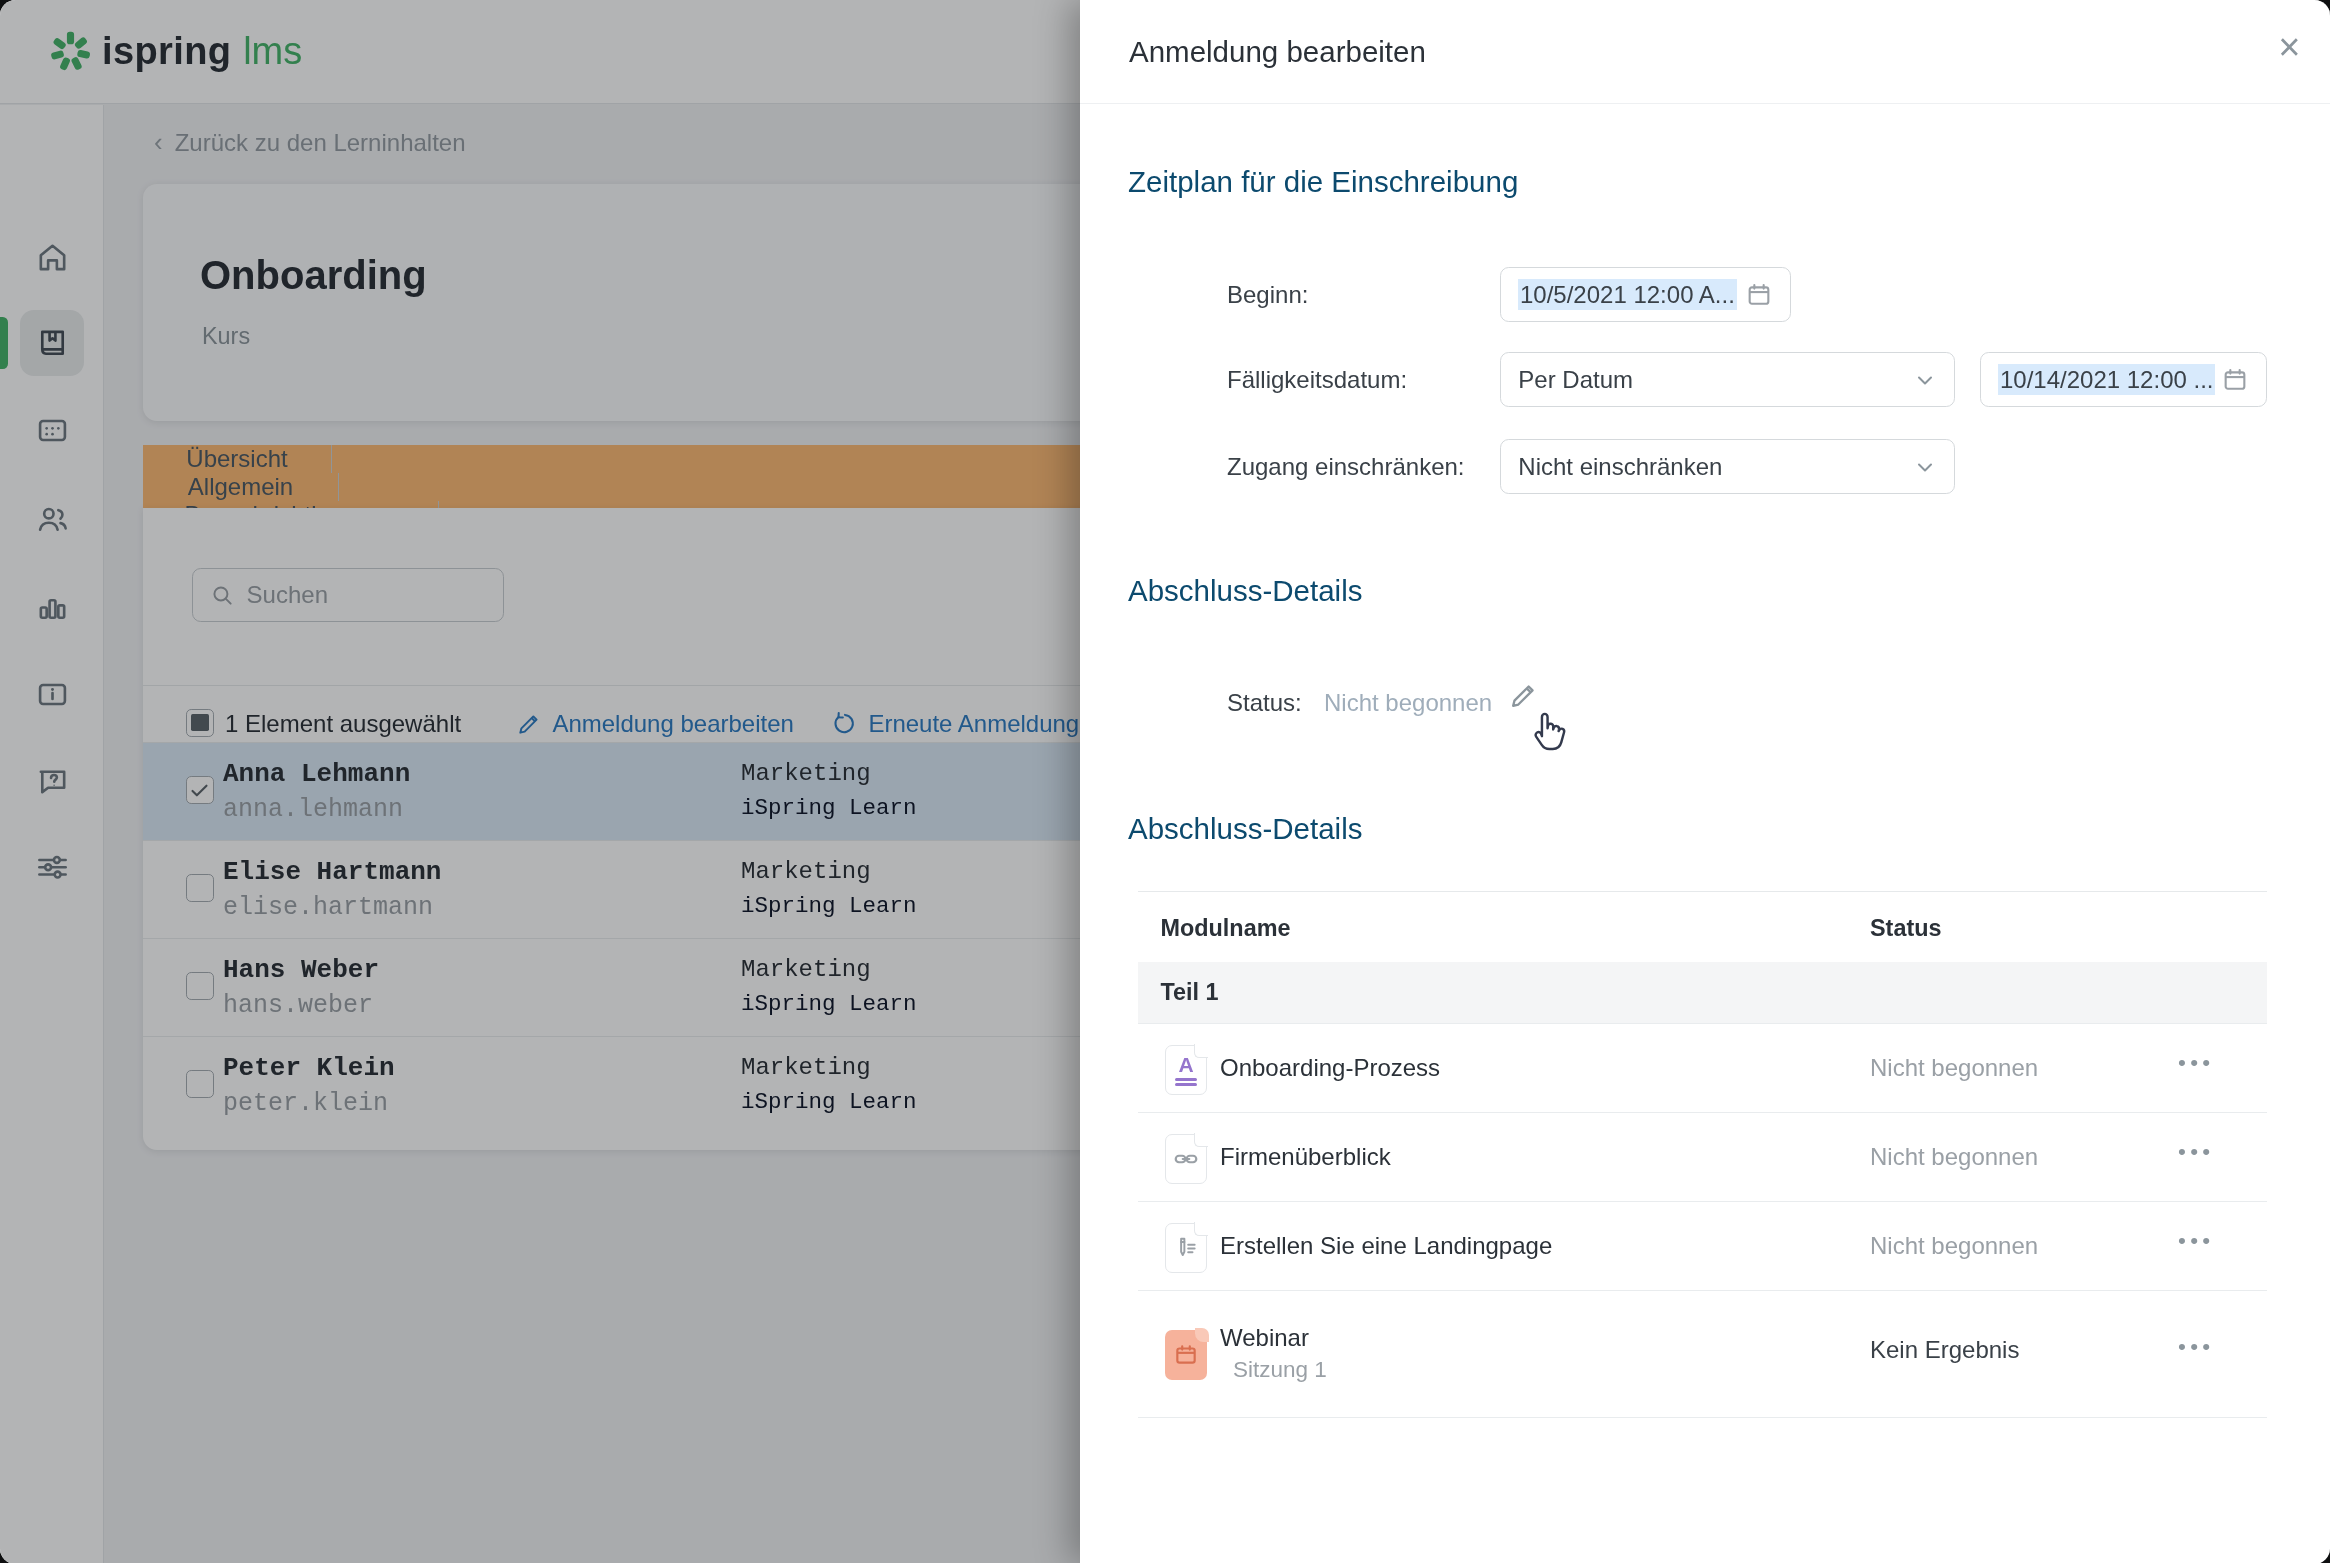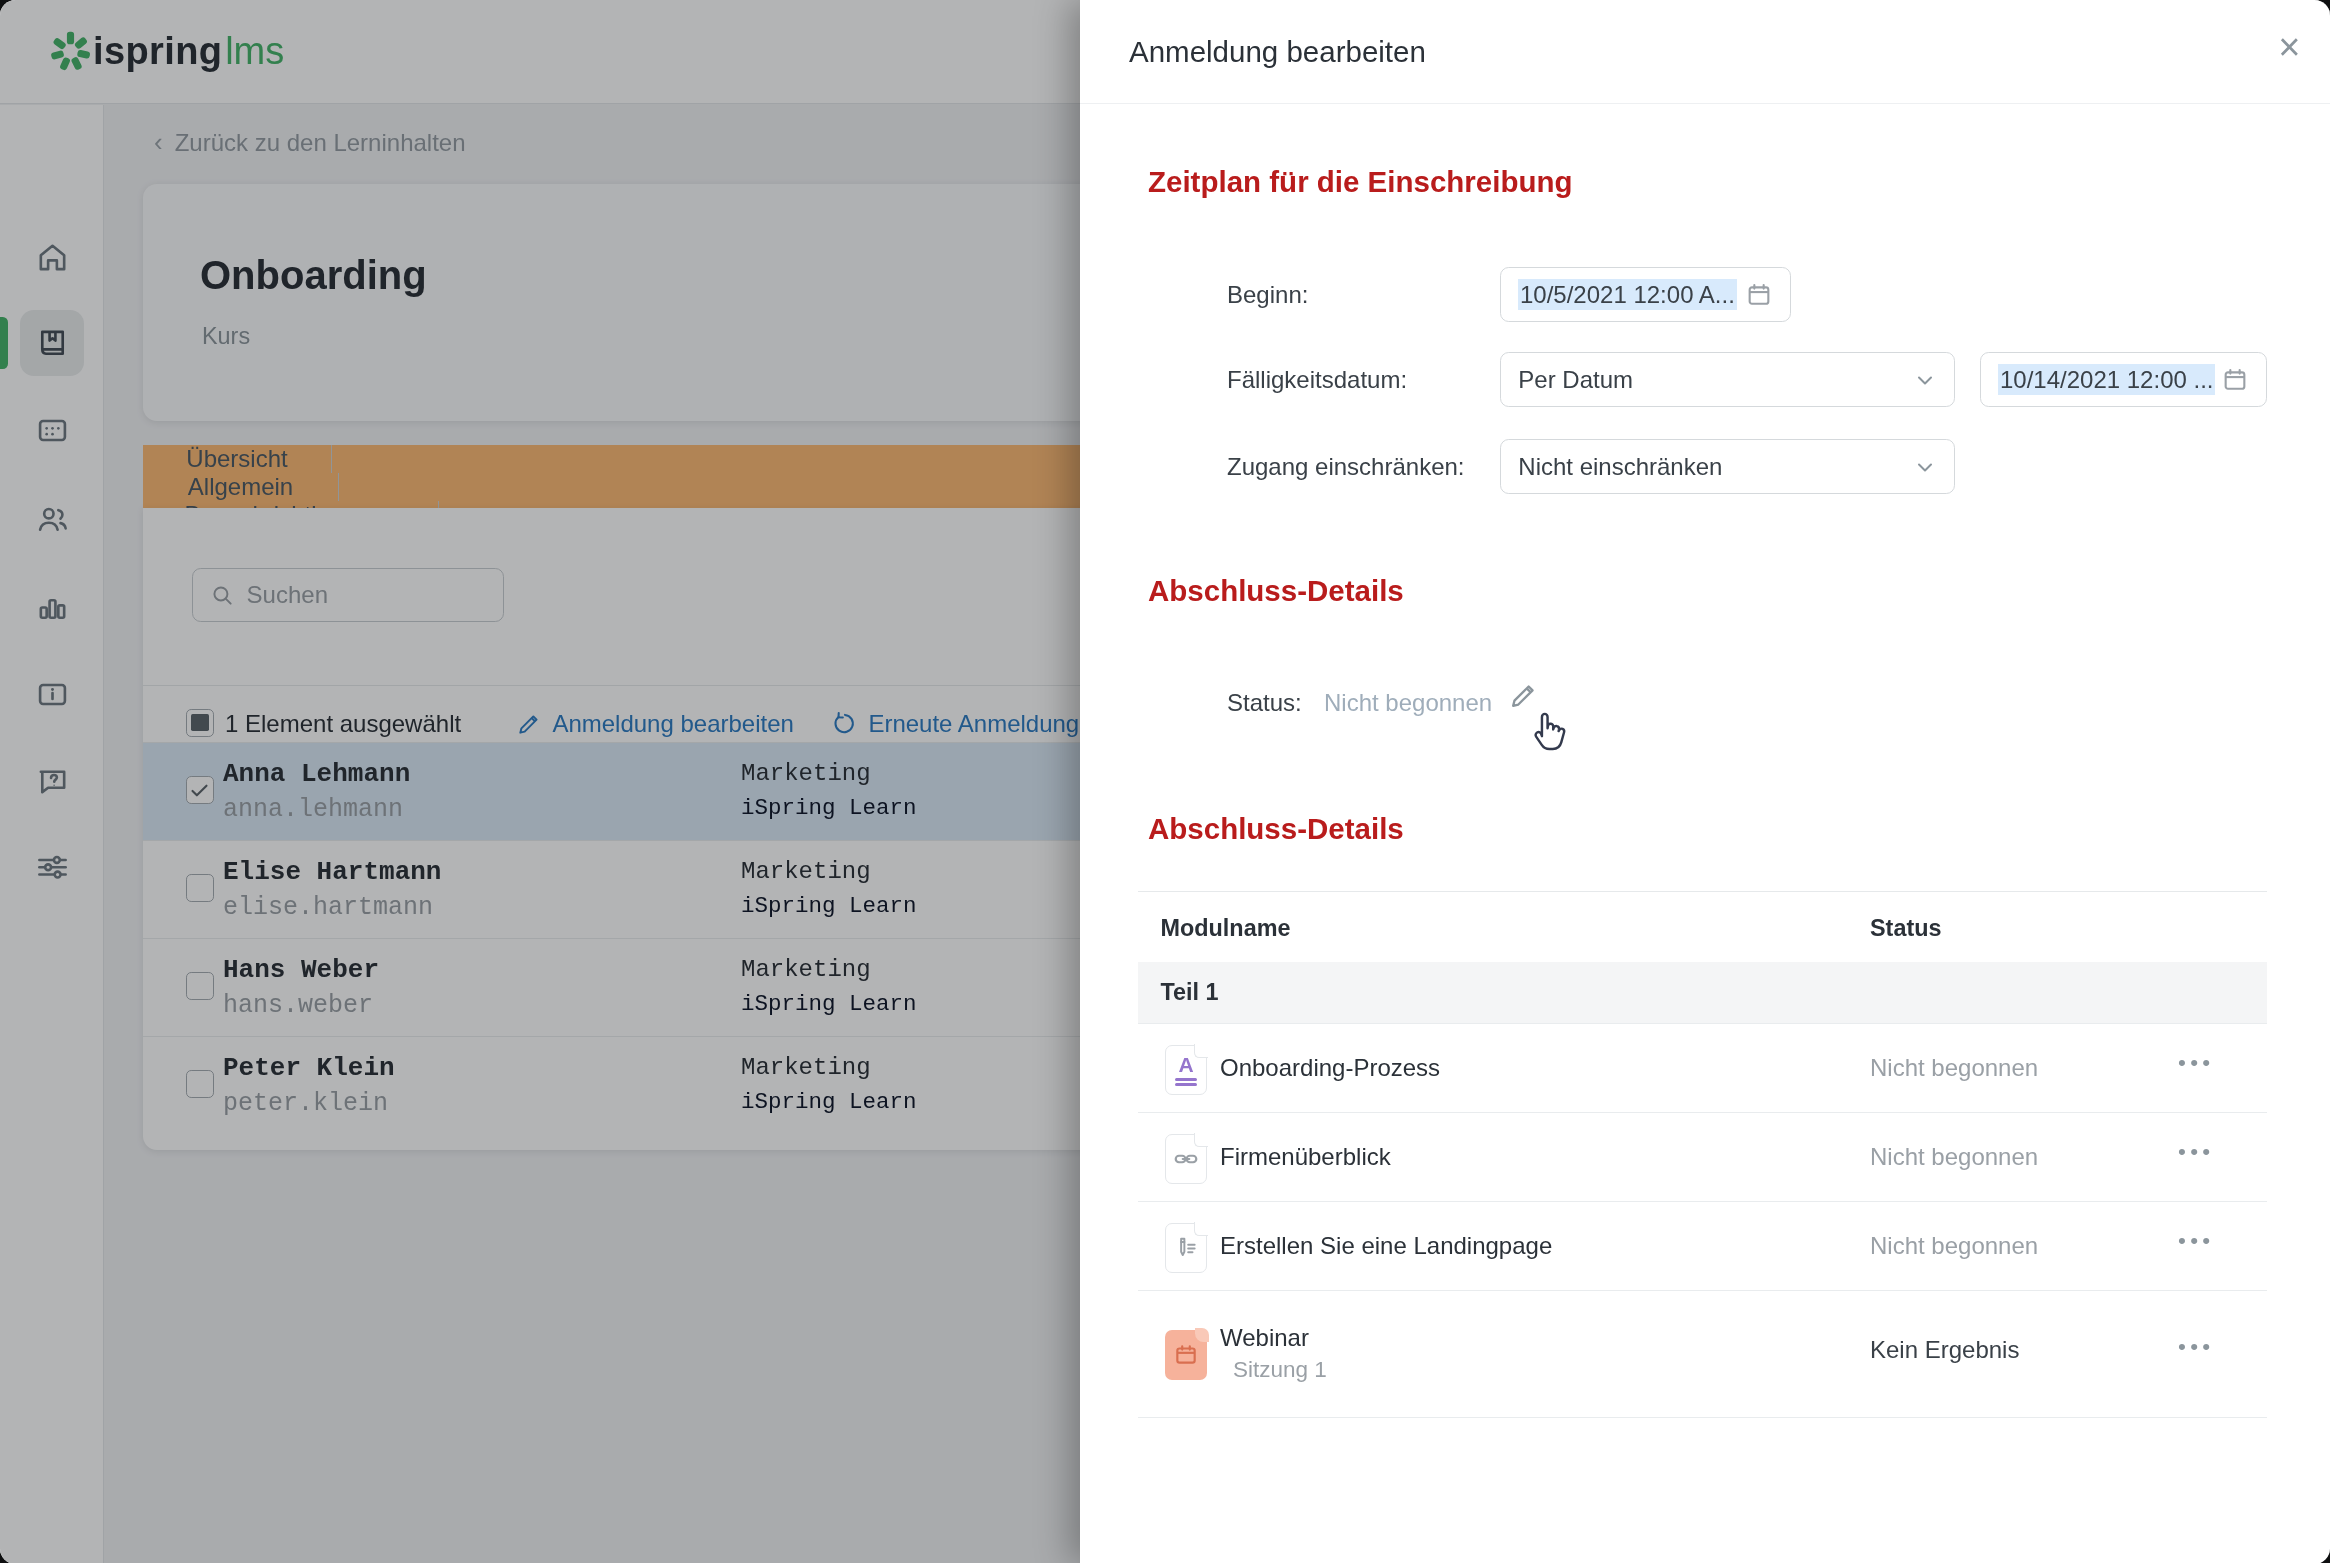--- a/index.html
+++ b/index.html
@@ -2,21 +2,21 @@
 <html style="font-size:14px"><head>
 <meta charset="utf-8">
 <style>
   * { margin:0; padding:0; box-sizing:border-box; }
   html,body { background:#0e0f10; font-family:"Liberation Sans", sans-serif; }
   .screen { position:relative; width:2330px; height:1564px; background:#0e0f10; overflow:hidden; }
   .window { position:absolute; inset:0; border-radius:15.6px; overflow:hidden; background:#f1f2f4; }
 
   
   .topbar { position:absolute; top:0; left:0; width:100%; height:104px; background:#ffffff; border-bottom:0.9px solid #e4e7e9; }
-  .logo { position:absolute; left:49px; top:29.5px; display:flex; gap:1px; }
+  .logo { position:absolute; left:49px; top:29.5px; display:flex; gap:10px; }
   .logo svg { width:43px; height:43px; }
   .logo .t1 { font-size:38px; font-weight:700; color:#2b3138; letter-spacing:0.4px; }
   .logo .t2 { font-size:38px; font-weight:400; color:#46b46a; margin-left:1.7px; }
 
   
   .sidebar { position:absolute; top:105px; left:0; width:104px; height:1459px; background:#ffffff; border-right:0.9px solid #e4e7e9; }
   .side-item { position:absolute; left:20px; width:64px; height:66px; display:flex; align-items:center; justify-content:center; color:#6e7982; border-radius:14px; }
   .side-item svg { width:35px; height:35px; }
   .side-item.active { background:#e9eced; color:#444e57; }
   .active-bar { position:absolute; left:0; top:212px; width:7.8px; height:52px; background:#46b46a; border-radius:0 5.2px 5.2px 0; }
@@ -59,21 +59,21 @@
 
   
   .dim { position:absolute; inset:0; background:rgba(10,13,15,.31); }
 
   
   .modal { position:absolute; left:1080px; top:0; width:1250px; height:1564px; background:#ffffff; border-radius:0 15.6px 15.6px 0; box-shadow:-10.4px 0 35px rgba(0,0,0,.28); }
   .m-header { position:absolute; top:0; left:0; width:100%; height:104px; border-bottom:0.9px solid #eef0f2; }
   .m-title { position:absolute; left:49px; top:35px; font-size:29.5px; font-weight:500; color:#2b3138; }
   .m-close { position:absolute; right:29.5px; top:28px; font-size:38px; color:#8b959c; line-height:1; font-weight:400; }
 
-  .m-h2 { position:absolute; left:68px; font-size:29.5px; font-weight:700; color:#b91c1c; }
+  .m-h2 { position:absolute; left:48px; font-size:29.5px; font-weight:400; color:#0c4a6e; }
   .f-label { position:absolute; left:147px; font-size:24px; color:#3a4148; }
   .inp { position:absolute; height:55px; border:1.7px solid #d5d9dc; border-radius:8.7px; background:#fff; display:flex; align-items:center; padding:0 17.3px; font-size:24px; color:#3a4148; }
   .inp .val-sel { background:#d8eafc; padding:1.7px 1.7px; }
   .inp .cal { width:28px; height:28px; color:#9aa0a6; flex:0 0 auto; margin-left:auto; }
   .sel { justify-content:flex-start; }
   .sel .chev { margin-left:auto; width:24px; height:24px; color:#8b959c; }
 
   .status-val { position:absolute; left:244px; font-size:24px; color:#9fadba; }
   .pencil-btn { position:absolute; left:428px; width:31px; height:31px; color:#8b959c; }
   .cursor-hand { position:absolute; left:446px; top:709px; width:45px; height:45px; }

